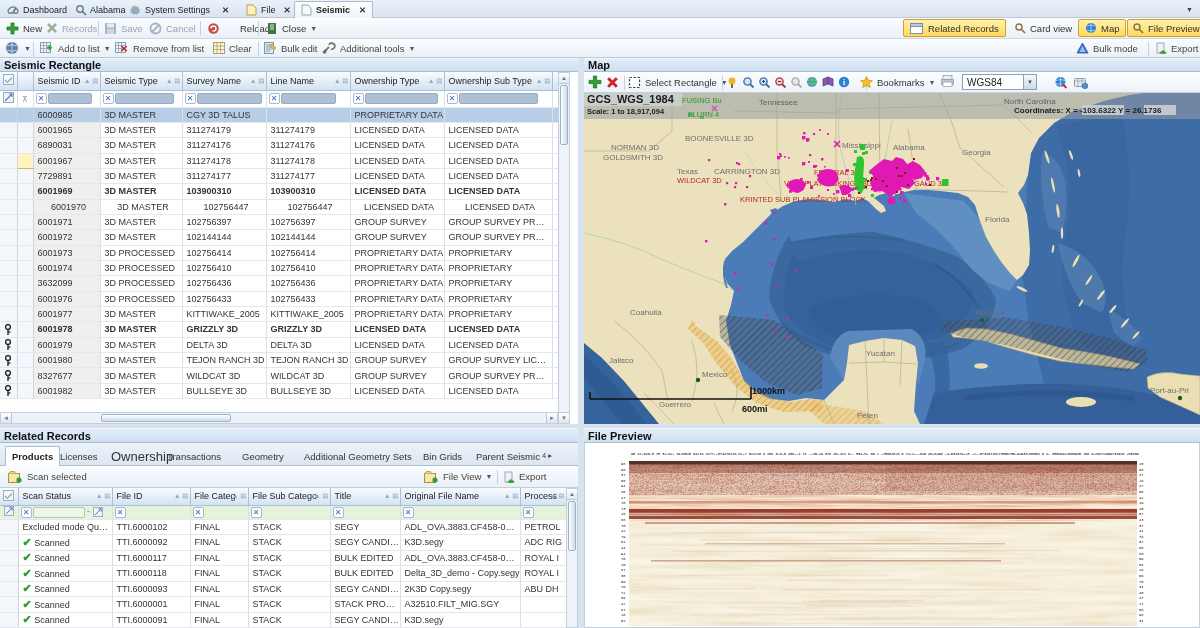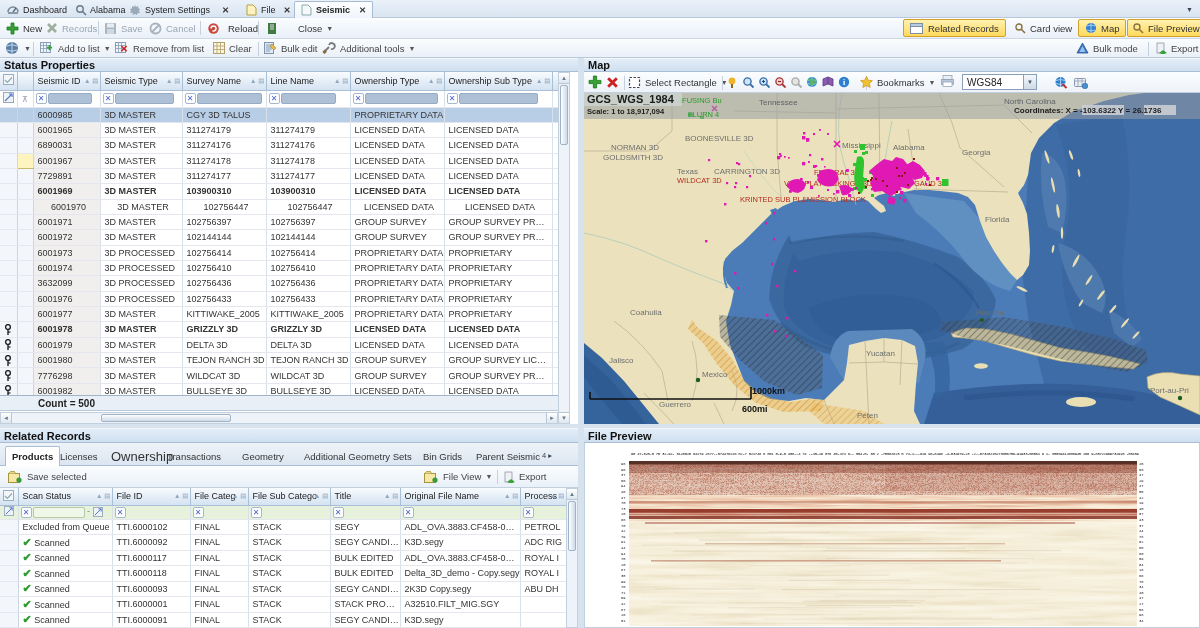--- a/index.html
+++ b/index.html
@@ -125,29 +125,29 @@
       </svg>
       <span class="dis" style="margin-left:4px;">Cancel</span>
     </div>
   <div class="sep" style="left:200px;"></div>
   <div class="tbi" style="left:207px;">
       <svg width="13" height="13" viewBox="0 0 13 13">
         <circle cx="6.5" cy="6.5" r="5.2" fill="#c9473c"></circle>
         <path d="M4 6.5 a2.5 2.5 0 1 1 2.5 2.5" fill="none" stroke="#fff" stroke-width="1.4"></path>
         <path d="M6.5 10.2 l-1.6-1.2 1.6-1.2z" fill="#fff"></path>
       </svg>
-      <span style="margin-left:8px;color:#333;">Reload</span>
+      <span style="margin-left:20px;color:#333;">Reload</span>
     </div>
   <div class="sep" style="left:258px;"></div>
   <div class="tbi" style="left:266px;">
       <svg width="12" height="13" viewBox="0 0 12 13">
         <path d="M2 1 h8 v11 h-8 z" fill="#3f7b3f"></path>
         <path d="M4 3 h4 M4 5 h4 M4 7 h4" stroke="#e7d8f0" stroke-width="1"></path>
       </svg>
-      <span style="margin-left:20px;color:#333;">Close</span>
+      <span style="margin-left:4px;color:#333;">Close</span>
       <span class="dd">▼</span>
     </div>
   <div class="ybtn" style="left:903px;">
       <svg width="13" height="11" viewBox="0 0 13 11">
         <rect x="0.5" y="0.5" width="12" height="10" fill="#fff" stroke="#7a90a8"></rect>
         <rect x="0.5" y="0.5" width="12" height="3" fill="#b8cbe0" stroke="#7a90a8"></rect>
       </svg>
       <span style="margin-left:5px;">Related Records</span>
     </div>
   <div class="nbtn" style="left:1008px;">
@@ -234,21 +234,21 @@
       <svg width="12" height="12" viewBox="0 0 12 12">
         <rect x="1" y="1" width="7" height="10" fill="#eef2f6" stroke="#889" stroke-width="0.7"></rect>
         <path d="M3 11 l4 -3 4 3 -4 1.5 z" fill="#3aa03a"></path>
         <path d="M7 4 l3 3 m0 -3 l-3 3" stroke="#c99" stroke-width="0"></path>
       </svg>
       <span style="margin-left:3px;">Export</span>
     </div>
 </div>
 
 <div id="lp" class="abs panel" style="left:0;top:58px;width:578px;height:366px;">
-    <div class="ptitle abs" style="left:0;top:0;width:578px;height:14px;">Status Properties</div>
+    <div class="ptitle abs" style="left:0;top:0;width:578px;height:14px;">Seismic Rectangle</div>
 <table class="grid abs" style="left:0;top:14px;width:558px;">
 <colgroup>
         <col style="width:17px">
         <col style="width:16px">
         <col style="width:67px">
         <col style="width:82px">
         <col style="width:84px">
         <col style="width:84px">
         <col style="width:94px">
         <col style="width:108px">
@@ -490,21 +490,21 @@
         </tr>
 <tr style="height:15.35px;">
           <td class="mark" style="padding:0;">
             <svg width="8" height="12" viewBox="0 0 8 12" style="display:block;margin:1px auto 0;">
               <circle cx="4" cy="3" r="2.4" fill="none" stroke="#222" stroke-width="1.4"></circle>
               <line x1="4" y1="5.4" x2="4" y2="11" stroke="#222" stroke-width="1.4"></line>
               <line x1="4" y1="8" x2="6.5" y2="8" stroke="#222" stroke-width="1.2"></line>
             </svg>
           </td>
           <td class="mark" style="padding:0;"></td>
-          <td class="idcol">7776298</td>
+          <td class="idcol">8327677</td>
           <td>3D MASTER</td>
           <td>WILDCAT 3D</td>
           <td>WILDCAT 3D</td>
           <td>GROUP SURVEY</td>
           <td>GROUP SURVEY PROPRIETARY</td>
           <td style="padding:0;"></td>
         </tr>
 <tr style="height:15.35px;">
           <td class="mark" style="padding:0;">
             <svg width="8" height="12" viewBox="0 0 8 12" style="display:block;margin:1px auto 0;">
@@ -517,23 +517,20 @@
           <td class="idcol">6001982</td>
           <td>3D MASTER</td>
           <td>BULLSEYE 3D</td>
           <td>BULLSEYE 3D</td>
           <td>LICENSED DATA</td>
           <td>LICENSED DATA</td>
           <td style="padding:0;"></td>
         </tr>
 </tbody>
     </table>
-<div class="abs" style="left:0;top:337px;width:558px;height:16px;background:#e9eff6;border-top:1px solid #9fb4ca;border-bottom:1px solid #b9c9da;font-size:10px;font-weight:bold;color:#222;">
-      <span style="position:absolute;left:38px;top:2px;">Count = 500</span>
-    </div>
 <div class="abs" style="left:0;top:354px;width:558px;height:12px;background:#eef3f9;border:1px solid #c2cfdd;">
 <div class="abs" style="left:0;top:0;width:11px;height:10px;background:linear-gradient(#fff,#dde6f0);border-right:1px solid #b9c6d4;color:#678;font-size:7px;text-align:center;line-height:10px;">◂</div>
 <div class="abs" style="left:100px;top:1px;width:130px;height:8px;background:linear-gradient(#fdfefe,#cfdbe8);border:1px solid #9fb2c6;border-radius:2px;"></div>
 <div class="abs" style="right:0;top:0;width:11px;height:10px;background:linear-gradient(#fff,#dde6f0);border-left:1px solid #b9c6d4;color:#678;font-size:7px;text-align:center;line-height:10px;">▸</div>
 </div>
 <div class="abs" style="left:558px;top:14px;width:12px;height:352px;background:#eef3f9;border:1px solid #c2cfdd;">
 <div class="abs" style="left:0;top:0;width:10px;height:11px;background:linear-gradient(#fff,#dde6f0);border-bottom:1px solid #b9c6d4;color:#678;font-size:7px;text-align:center;line-height:10px;">▴</div>
 <div class="abs" style="left:1px;top:12px;width:8px;height:60px;background:linear-gradient(90deg,#fdfefe,#cfdbe8);border:1px solid #9fb2c6;border-radius:2px;"></div>
 <div class="abs" style="left:0;bottom:0;width:10px;height:11px;background:linear-gradient(#fff,#dde6f0);border-top:1px solid #b9c6d4;color:#678;font-size:7px;text-align:center;line-height:10px;">▾</div>
 </div>
@@ -961,21 +958,21 @@
 <div class="abs" style="left:476px;top:5px;height:18px;padding:0;font-size:9.5px;color:#333;line-height:17px;white-space:nowrap;">Parent Seismic</div>
 <div class="abs" style="left:542px;top:8px;font-size:7.5px;color:#345;">4 ▸</div>
 </div>
 <div class="abs" style="left:0;top:38px;width:578px;height:22px;background:linear-gradient(#fbfdfe,#e9f0f8);border-bottom:1px solid #c2cfdd;font-size:9.5px;color:#444;">
 <div class="tbi" style="left:8px;">
         <svg width="14" height="12" viewBox="0 0 14 12">
           <rect x="0.5" y="2.5" width="11" height="9" fill="#f5e9a8" stroke="#a8923a"></rect>
           <path d="M0.5 2.5 l2-2 h4 l1 2" fill="#e8d88a" stroke="#a8923a" stroke-width="0.8"></path>
           <circle cx="11" cy="9" r="2.6" fill="#3a9a3a"></circle>
         </svg>
-        <span style="margin-left:5px;">Save selected</span>
+        <span style="margin-left:5px;">Scan selected</span>
       </div>
 <div class="tbi" style="left:424px;">
         <svg width="14" height="12" viewBox="0 0 14 12">
           <rect x="0.5" y="2.5" width="11" height="9" fill="#f5e9a8" stroke="#a8923a"></rect>
           <path d="M0.5 2.5 l2-2 h4 l1 2" fill="#e8d88a" stroke="#a8923a" stroke-width="0.8"></path>
           <circle cx="11" cy="9" r="2.6" fill="#3a9a3a"></circle>
         </svg>
         <span style="margin-left:5px;">File View</span>
         <span class="dd">▼</span>
       </div>
@@ -1024,21 +1021,21 @@
             </svg></td>
           <td style="background:#e6f2dc;padding-left:2px;"><span class="ficon">✕</span></td>
           <td style="background:#e6f2dc;padding-left:2px;"><span class="ficon">✕</span></td>
           <td style="background:#e6f2dc;padding-left:2px;"><span class="ficon">✕</span></td>
           <td style="background:#e6f2dc;padding-left:2px;"><span class="ficon">✕</span></td>
           <td style="background:#e6f2dc;padding-left:2px;"><span class="ficon">✕</span></td>
           <td style="background:#e6f2dc;padding-left:2px;"><span class="ficon">✕</span></td>
         </tr>
 <tr style="height:15.5px;">
           <td class="mark" style="padding:0;"></td>
-          <td>Excluded from Queue</td>
+          <td>Excluded mode Queue</td>
           <td>TTI.6000102</td>
           <td>FINAL</td>
           <td>STACK</td>
           <td>SEGY</td>
           <td>ADL_OVA.3883.CF458-0B.segy</td>
           <td>PETROL</td>
         </tr>
 <tr style="height:15.5px;">
           <td class="mark" style="padding:0;"></td>
           <td><span class="chk">✔</span> Scanned</td>

